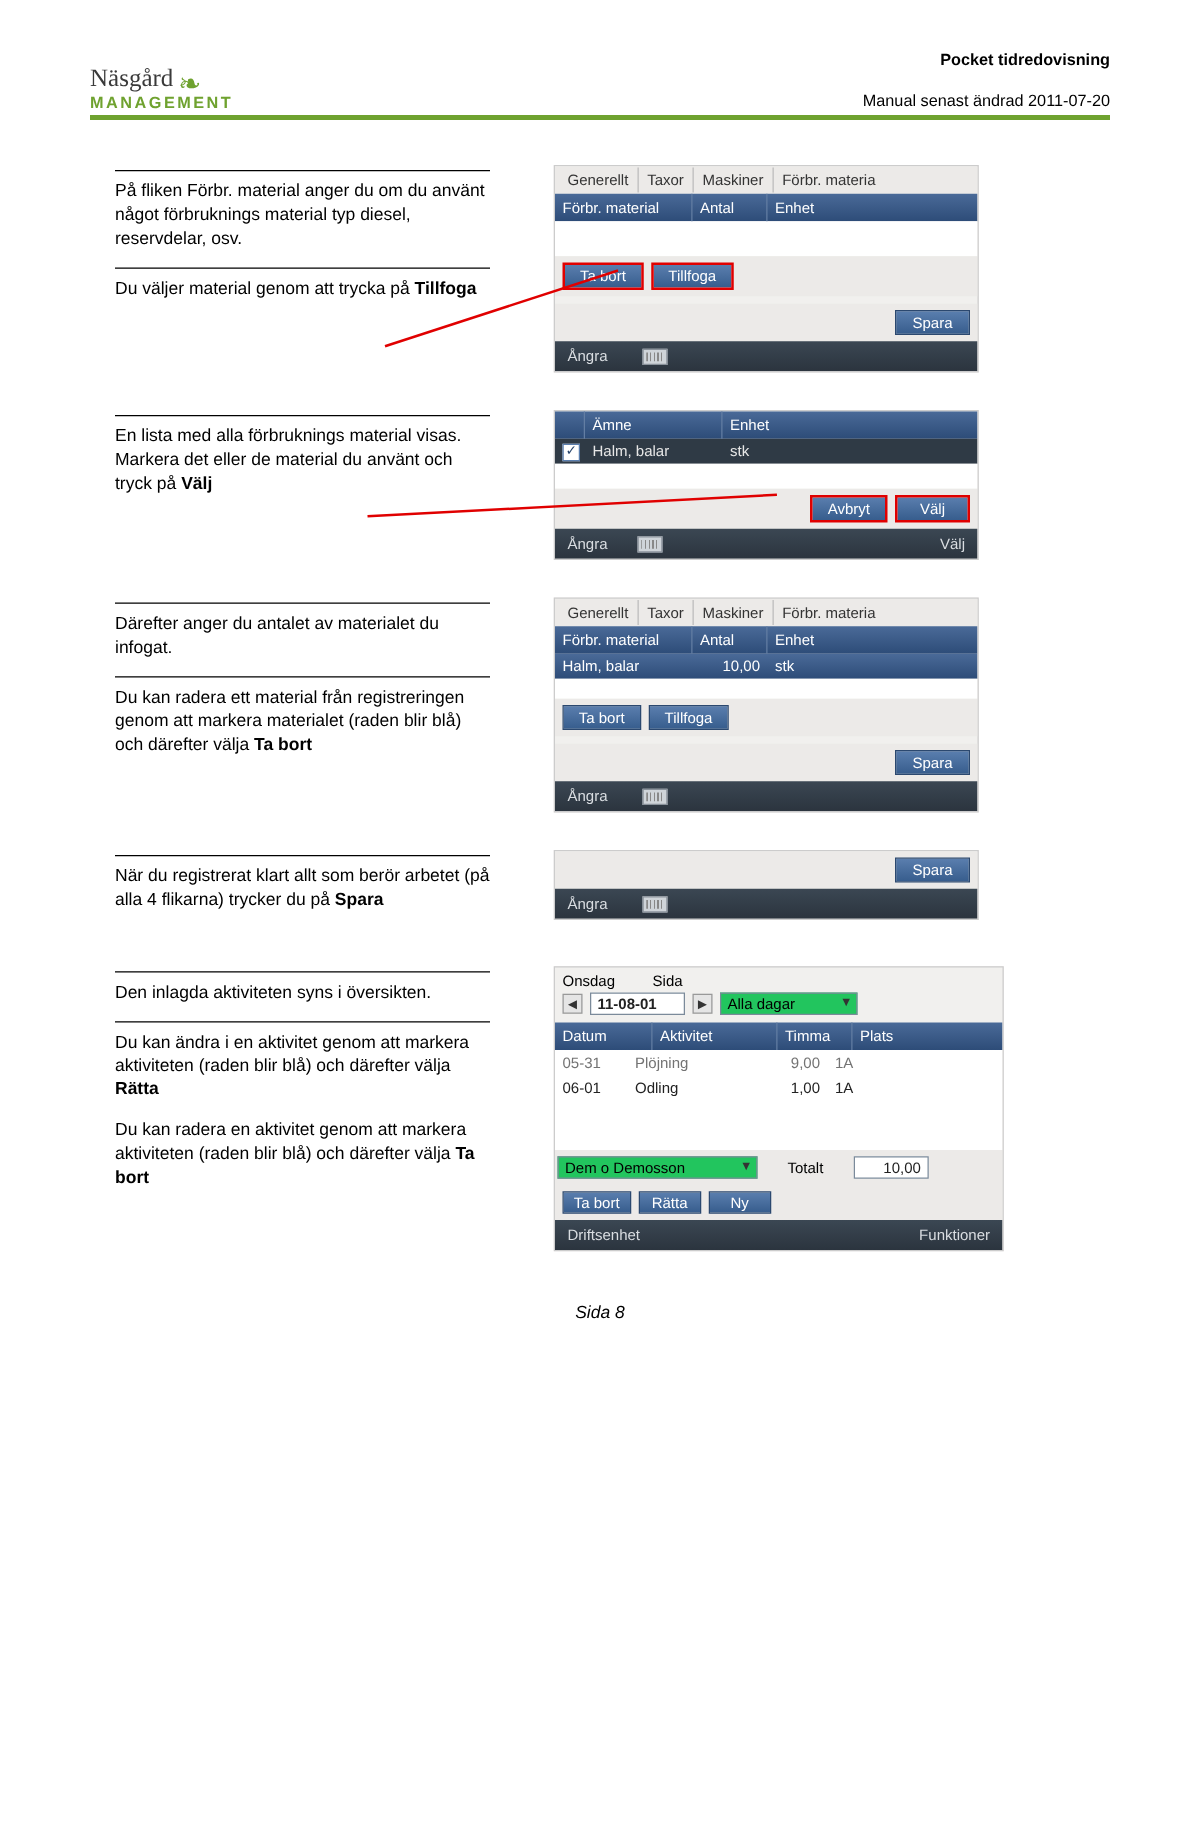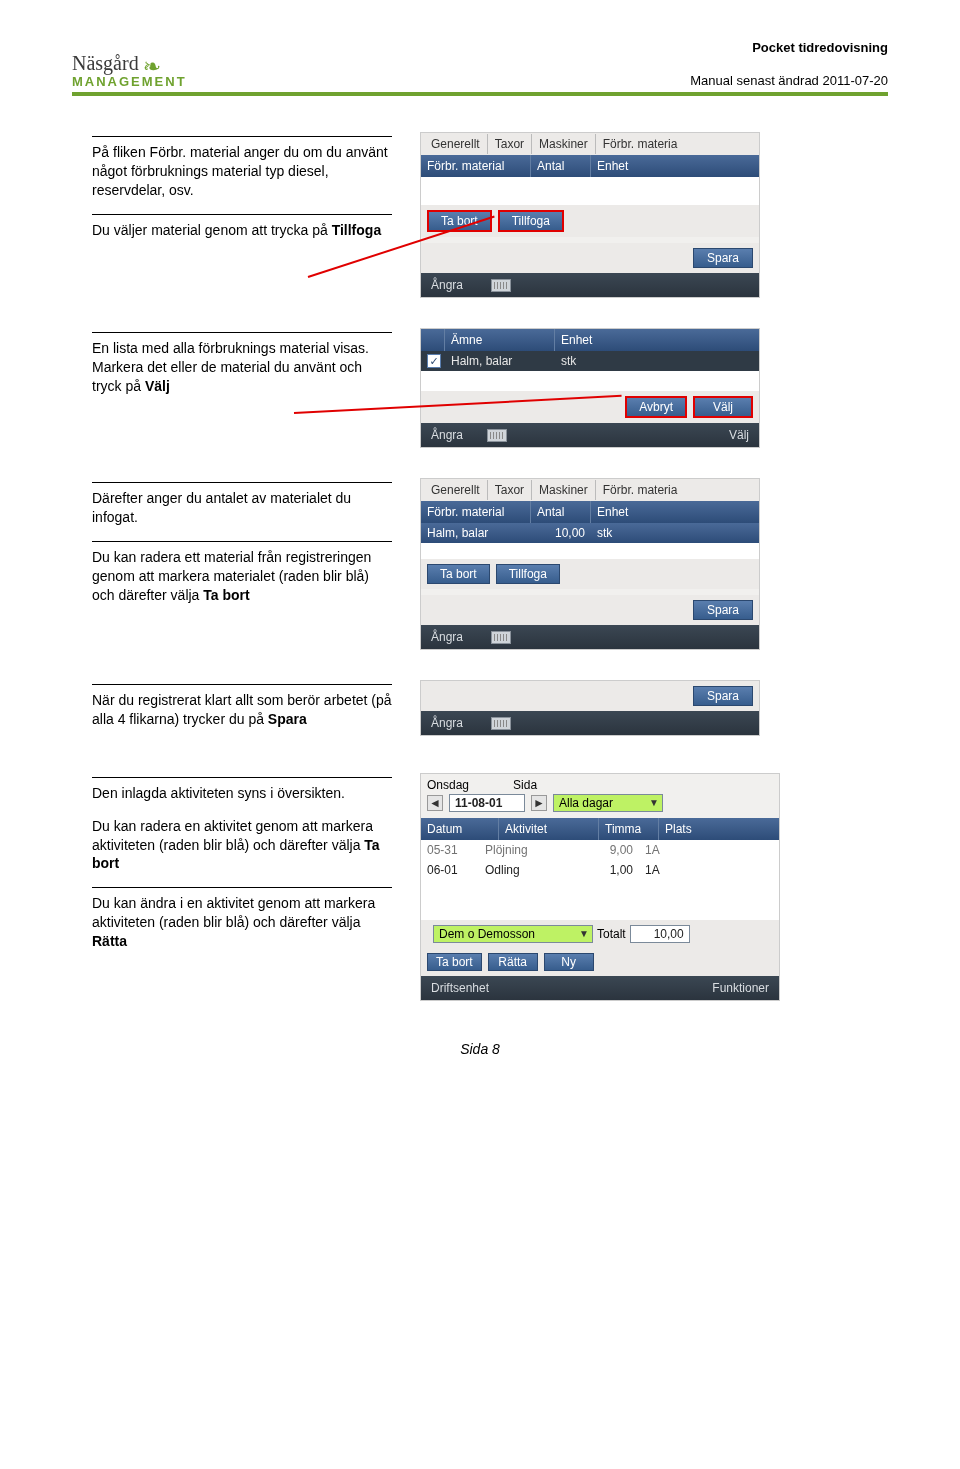--- a/index.html
+++ b/index.html
@@ -79,20 +79,21 @@
     flex: 1;
     display: flex;
     align-items: flex-start;
   }
   .shot {
     border: 1px solid #ccc;
     background: #f1f0ee;
     width: 340px;
     font-size: 12px;
     overflow: hidden;
+    margin-left: 23px;
   }
   .tabs {
     display: flex;
     align-items: center;
     background: #eceae8;
     padding: 1px 3px;
     font-size: 12px;
   }
   .tab {
     padding: 3px 7px;
@@ -204,36 +205,36 @@
     display: inline-flex;
     align-items: center; justify-content: center;
     background: #e5e5e5;
     border: 1px solid #999;
     color: #333;
     font-size: 12px;
   }
   .dropdown {
     display: inline-flex;
     align-items: center;
-    background: #bef264;
+    background: #22c55e;
     border: 1px solid #7b8a9a;
     font-size: 12px;
     padding: 1px 3px 1px 5px;
   }
   .dropdown .caret {
     margin-left: auto;
     padding-left: 6px;
     color: #333;
     font-size: 10px;
   }
   .summaryrow {
     display: flex;
     align-items: center;
-    gap: 4px;
-    padding: 5px 12px;
+    gap: 24px;
+    padding: 5px 2px;
     background: #eceae8;
   }
   .footer {
     text-align: center;
     font-size: 14px;
     margin-top: 40px;
     font-style: italic;
   }
   .c1 { width: 110px; }
   .cc { flex: 1; }
@@ -394,30 +395,30 @@
         </div>
       </div>
     </div>
   </div>
 
   <div class="sect">
     <div class="left">
       <div class="block">
         <span>Den inlagda aktiviteten syns i översikten.</span>
       </div>
+      <div class="block">
+        <span>Du kan ändra i en aktivitet genom att markera aktiviteten (raden blir blå) och därefter välja </span><b>Rätta</b>
+      </div>
       <div class="block" style="border-top:none;padding-top:0">
         <span>Du kan radera en aktivitet genom att markera aktiviteten (raden blir blå) och därefter välja </span><b>Ta bort</b>
       </div>
-      <div class="block">
-        <span>Du kan ändra i en aktivitet genom att markera aktiviteten (raden blir blå) och därefter välja </span><b>Rätta</b>
-      </div>
     </div>
     <div class="right">
       <div class="shot" style="width:360px">
-        <div style="display:flex;padding:4px 6px 0 6px;gap:44px;font-size:12px">
+        <div style="display:flex;padding:4px 6px 0 6px;gap:30px;font-size:12px">
           <span>Onsdag</span>
           <span>Sida</span>
         </div>
         <div style="display:flex;align-items:center;gap:6px;padding:2px 6px 6px 6px">
           <span class="navarrow">◄</span>
           <span class="whitebox" style="font-weight:bold">11-08-01</span>
           <span class="navarrow">►</span>
           <span class="dropdown" style="width:110px">
             <span>Alla dagar</span>
             <span class="caret">▼</span>

